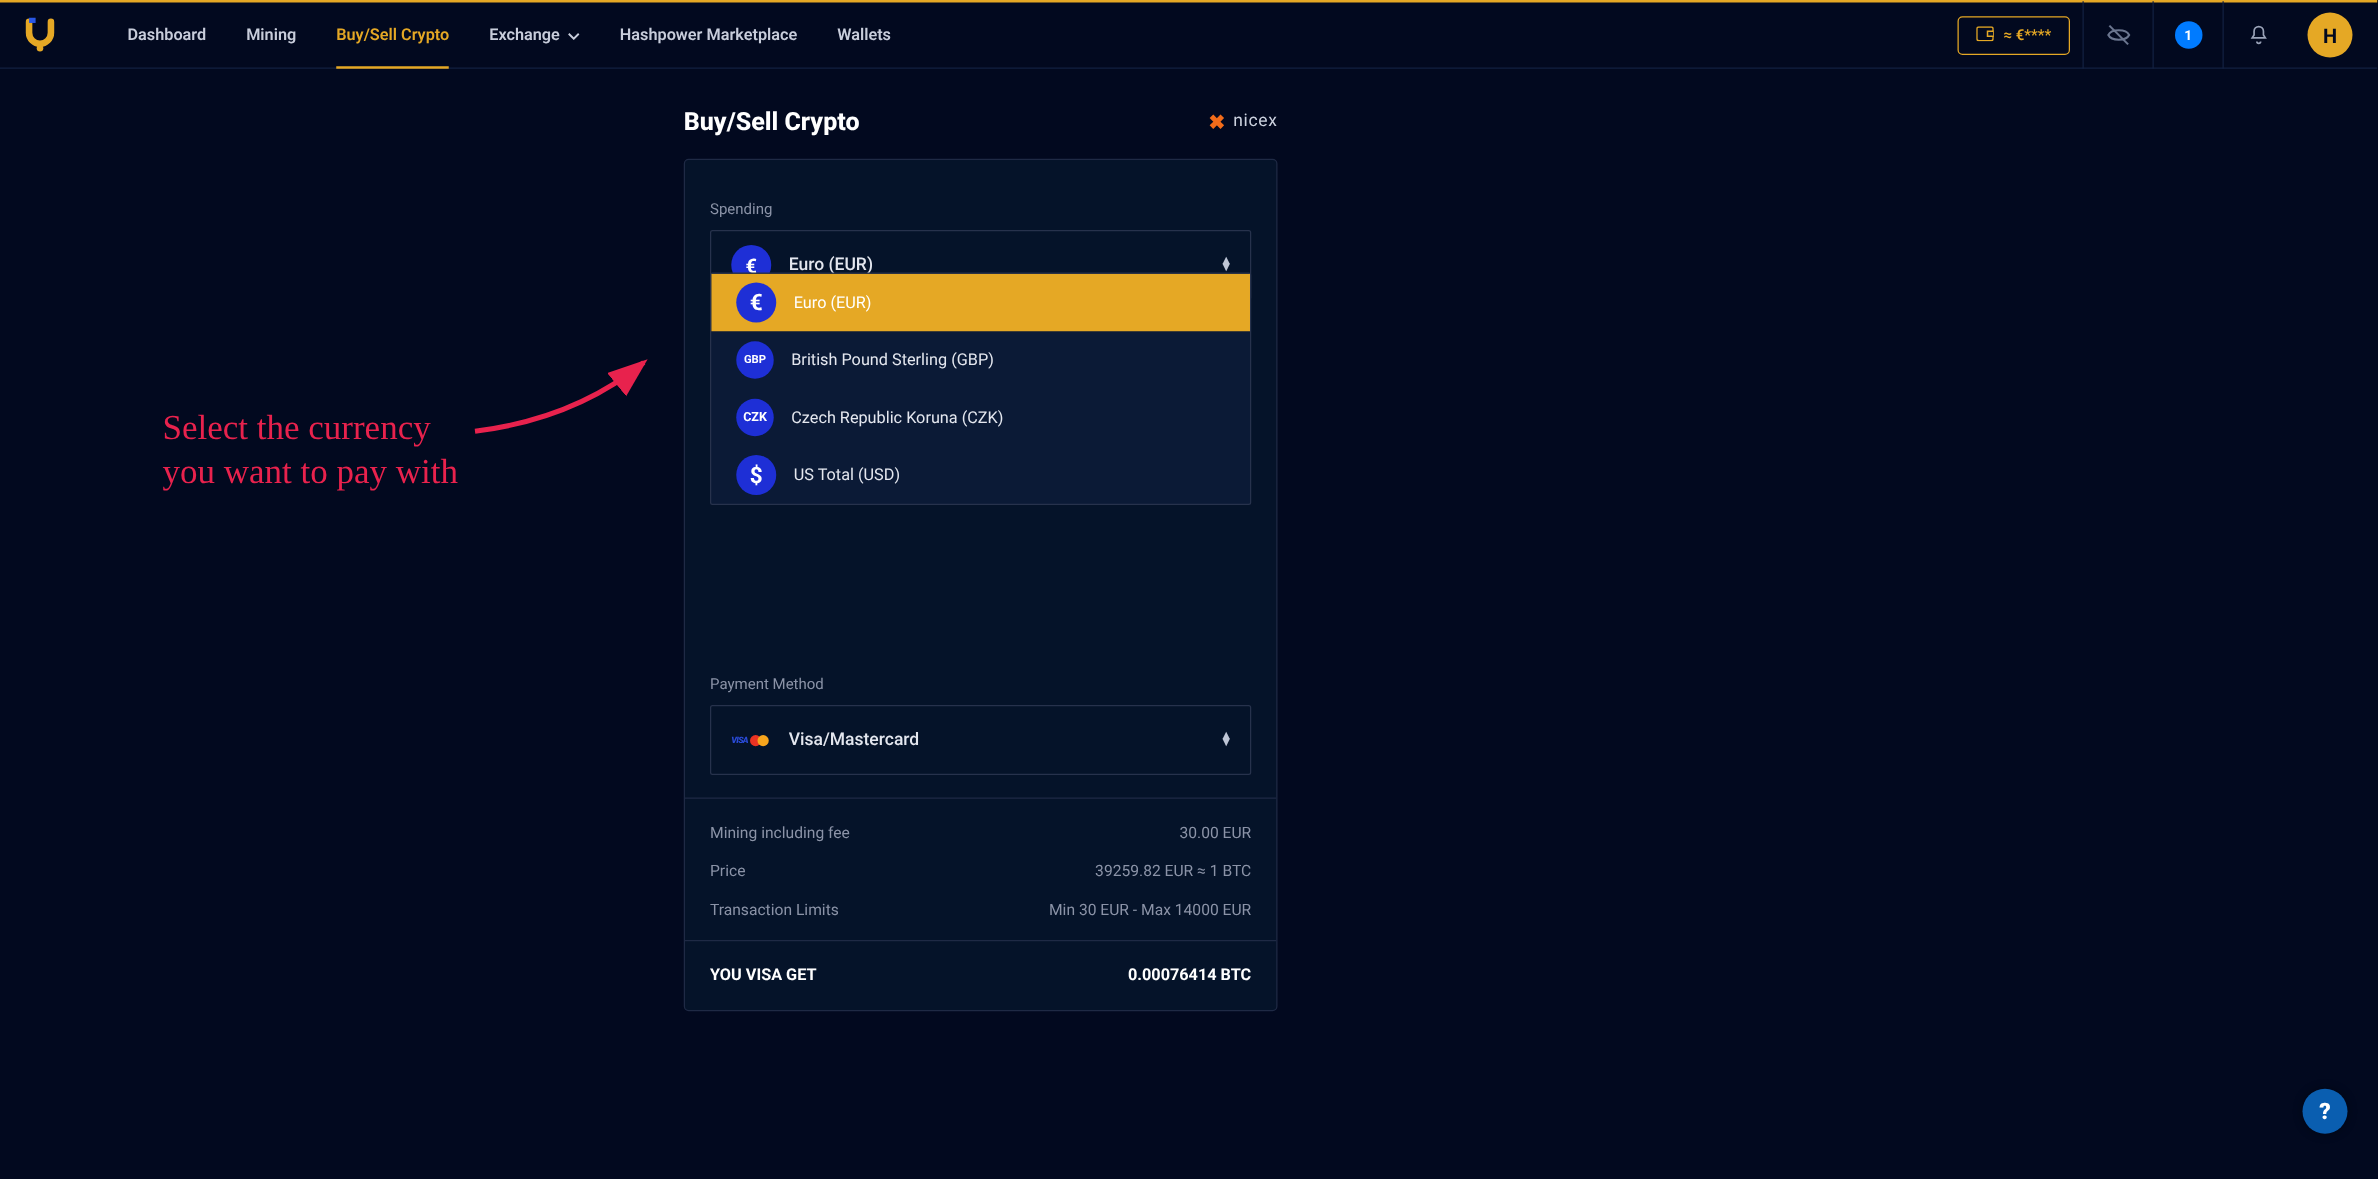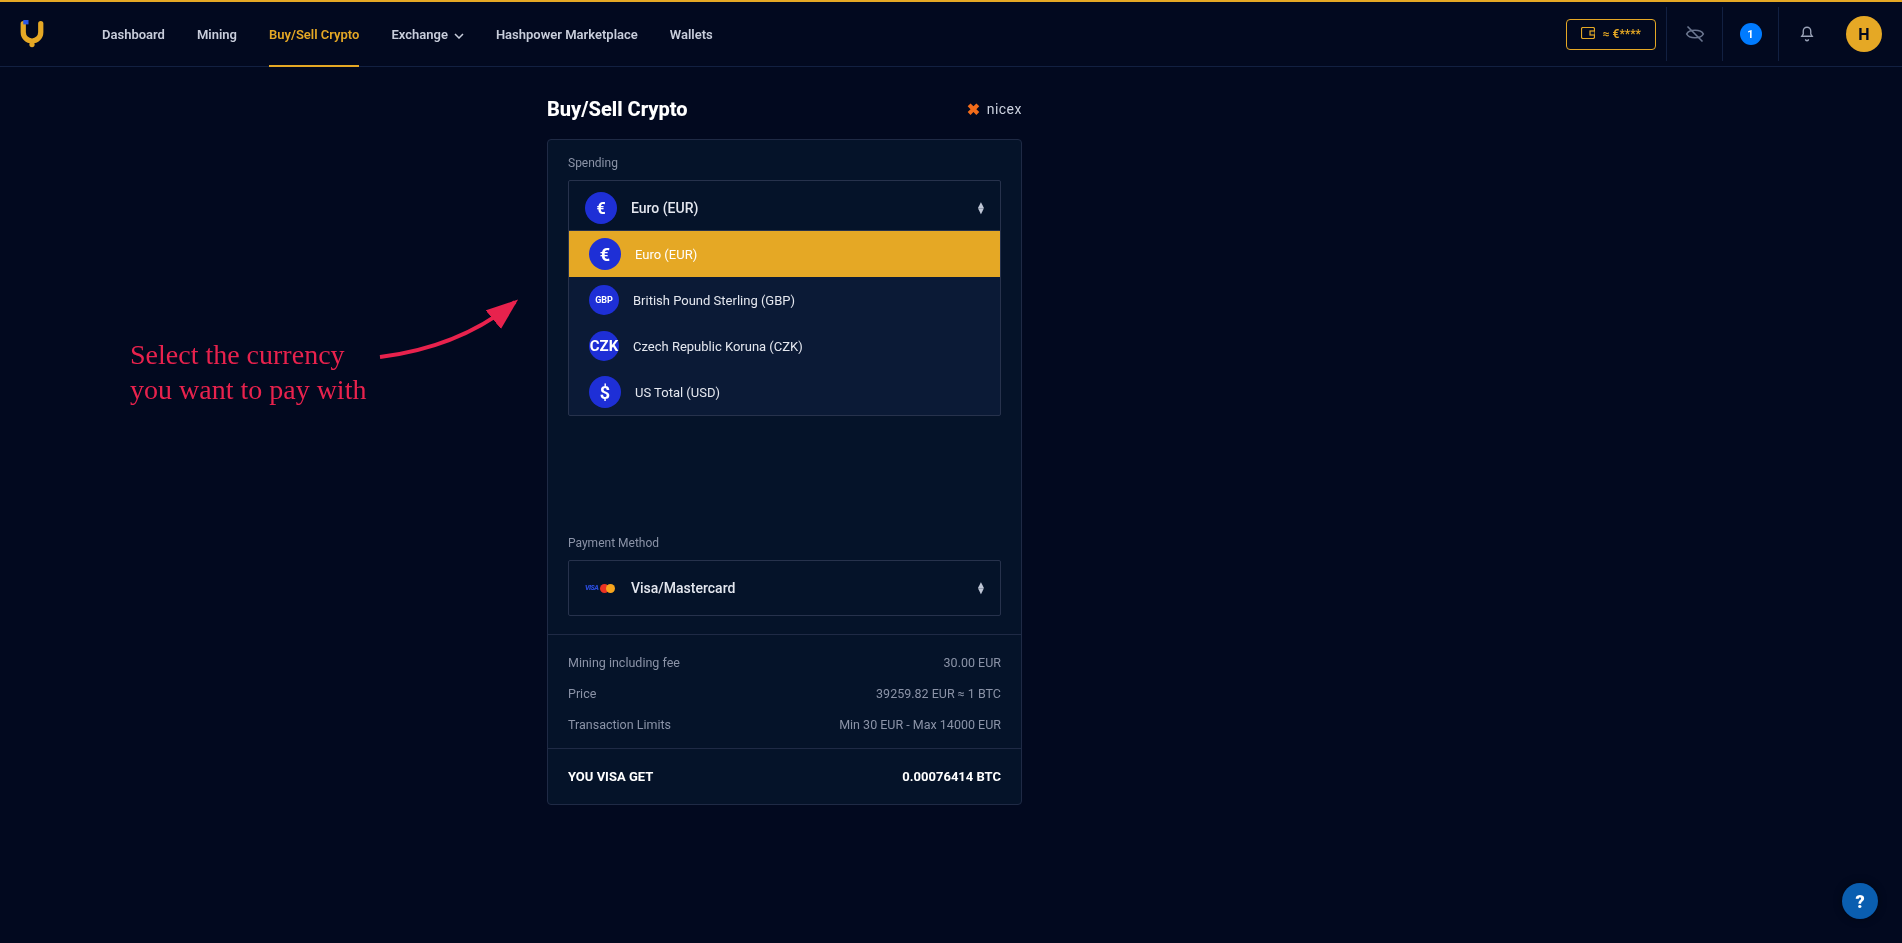--- a/index.html
+++ b/index.html
@@ -6,21 +6,21 @@
   body {
     background: #02091f;
     color: #d9dde7;
     font-family: -apple-system, BlinkMacSystemFont, "Segoe UI", Roboto, sans-serif;
     width: 1902px;
     height: 943px;
     overflow: hidden;
     position: relative;
   }
   .topbar {
-    height: 67px;
+    height: 55px;
     display: flex;
     align-items: center;
     border-top: 2px solid #e5a825;
     border-bottom: 1px solid #122041;
     padding: 0 20px 0 18px;
   }
   .logo {
     width: 28px; height: 28px;
     margin-right: 40px;
   }
@@ -127,21 +127,21 @@
     color:#ccd2df; font-size:14px; font-weight:400;
     letter-spacing:0.5px;
   }
   .brand .nx-icon {
     color:#f26c1a; font-size:16px; font-weight:900;
   }
 
   .card {
     border:1px solid #1f2a45;
     border-radius:4px;
-    padding:16px 20px 20px;
+    padding:32px 20px 20px;
     background:#051329;
     position:relative;
   }
   .field-label {
     font-size:12px; color:#8b93a7; margin-bottom:10px;
   }
   .select {
     border:1px solid #27324c;
     border-radius:2px;
     height:56px;
@@ -328,21 +328,21 @@
         <div class="dd-list" id="dd-list">
             <div class="dd-item selected">
               <div class="coin" style="font-size: 18px;">€</div>
               <span>Euro (EUR)</span>
             </div>
             <div class="dd-item">
               <div class="coin small" style="font-size: 9px; font-weight: 700;">GBP</div>
               <span>British Pound Sterling (GBP)</span>
             </div>
             <div class="dd-item">
-              <div class="coin small" style="font-size: 15px; font-weight: 700;">CZK</div>
+              <div class="coin small" style="font-size: 10px; font-weight: 700;">CZK</div>
               <span>Czech Republic Koruna (CZK)</span>
             </div>
             <div class="dd-item">
               <div class="coin" style="font-size: 18px;">$</div>
               <span>US Total (USD)</span>
             </div>
           </div>
       </div>
 
       <div class="lower">

